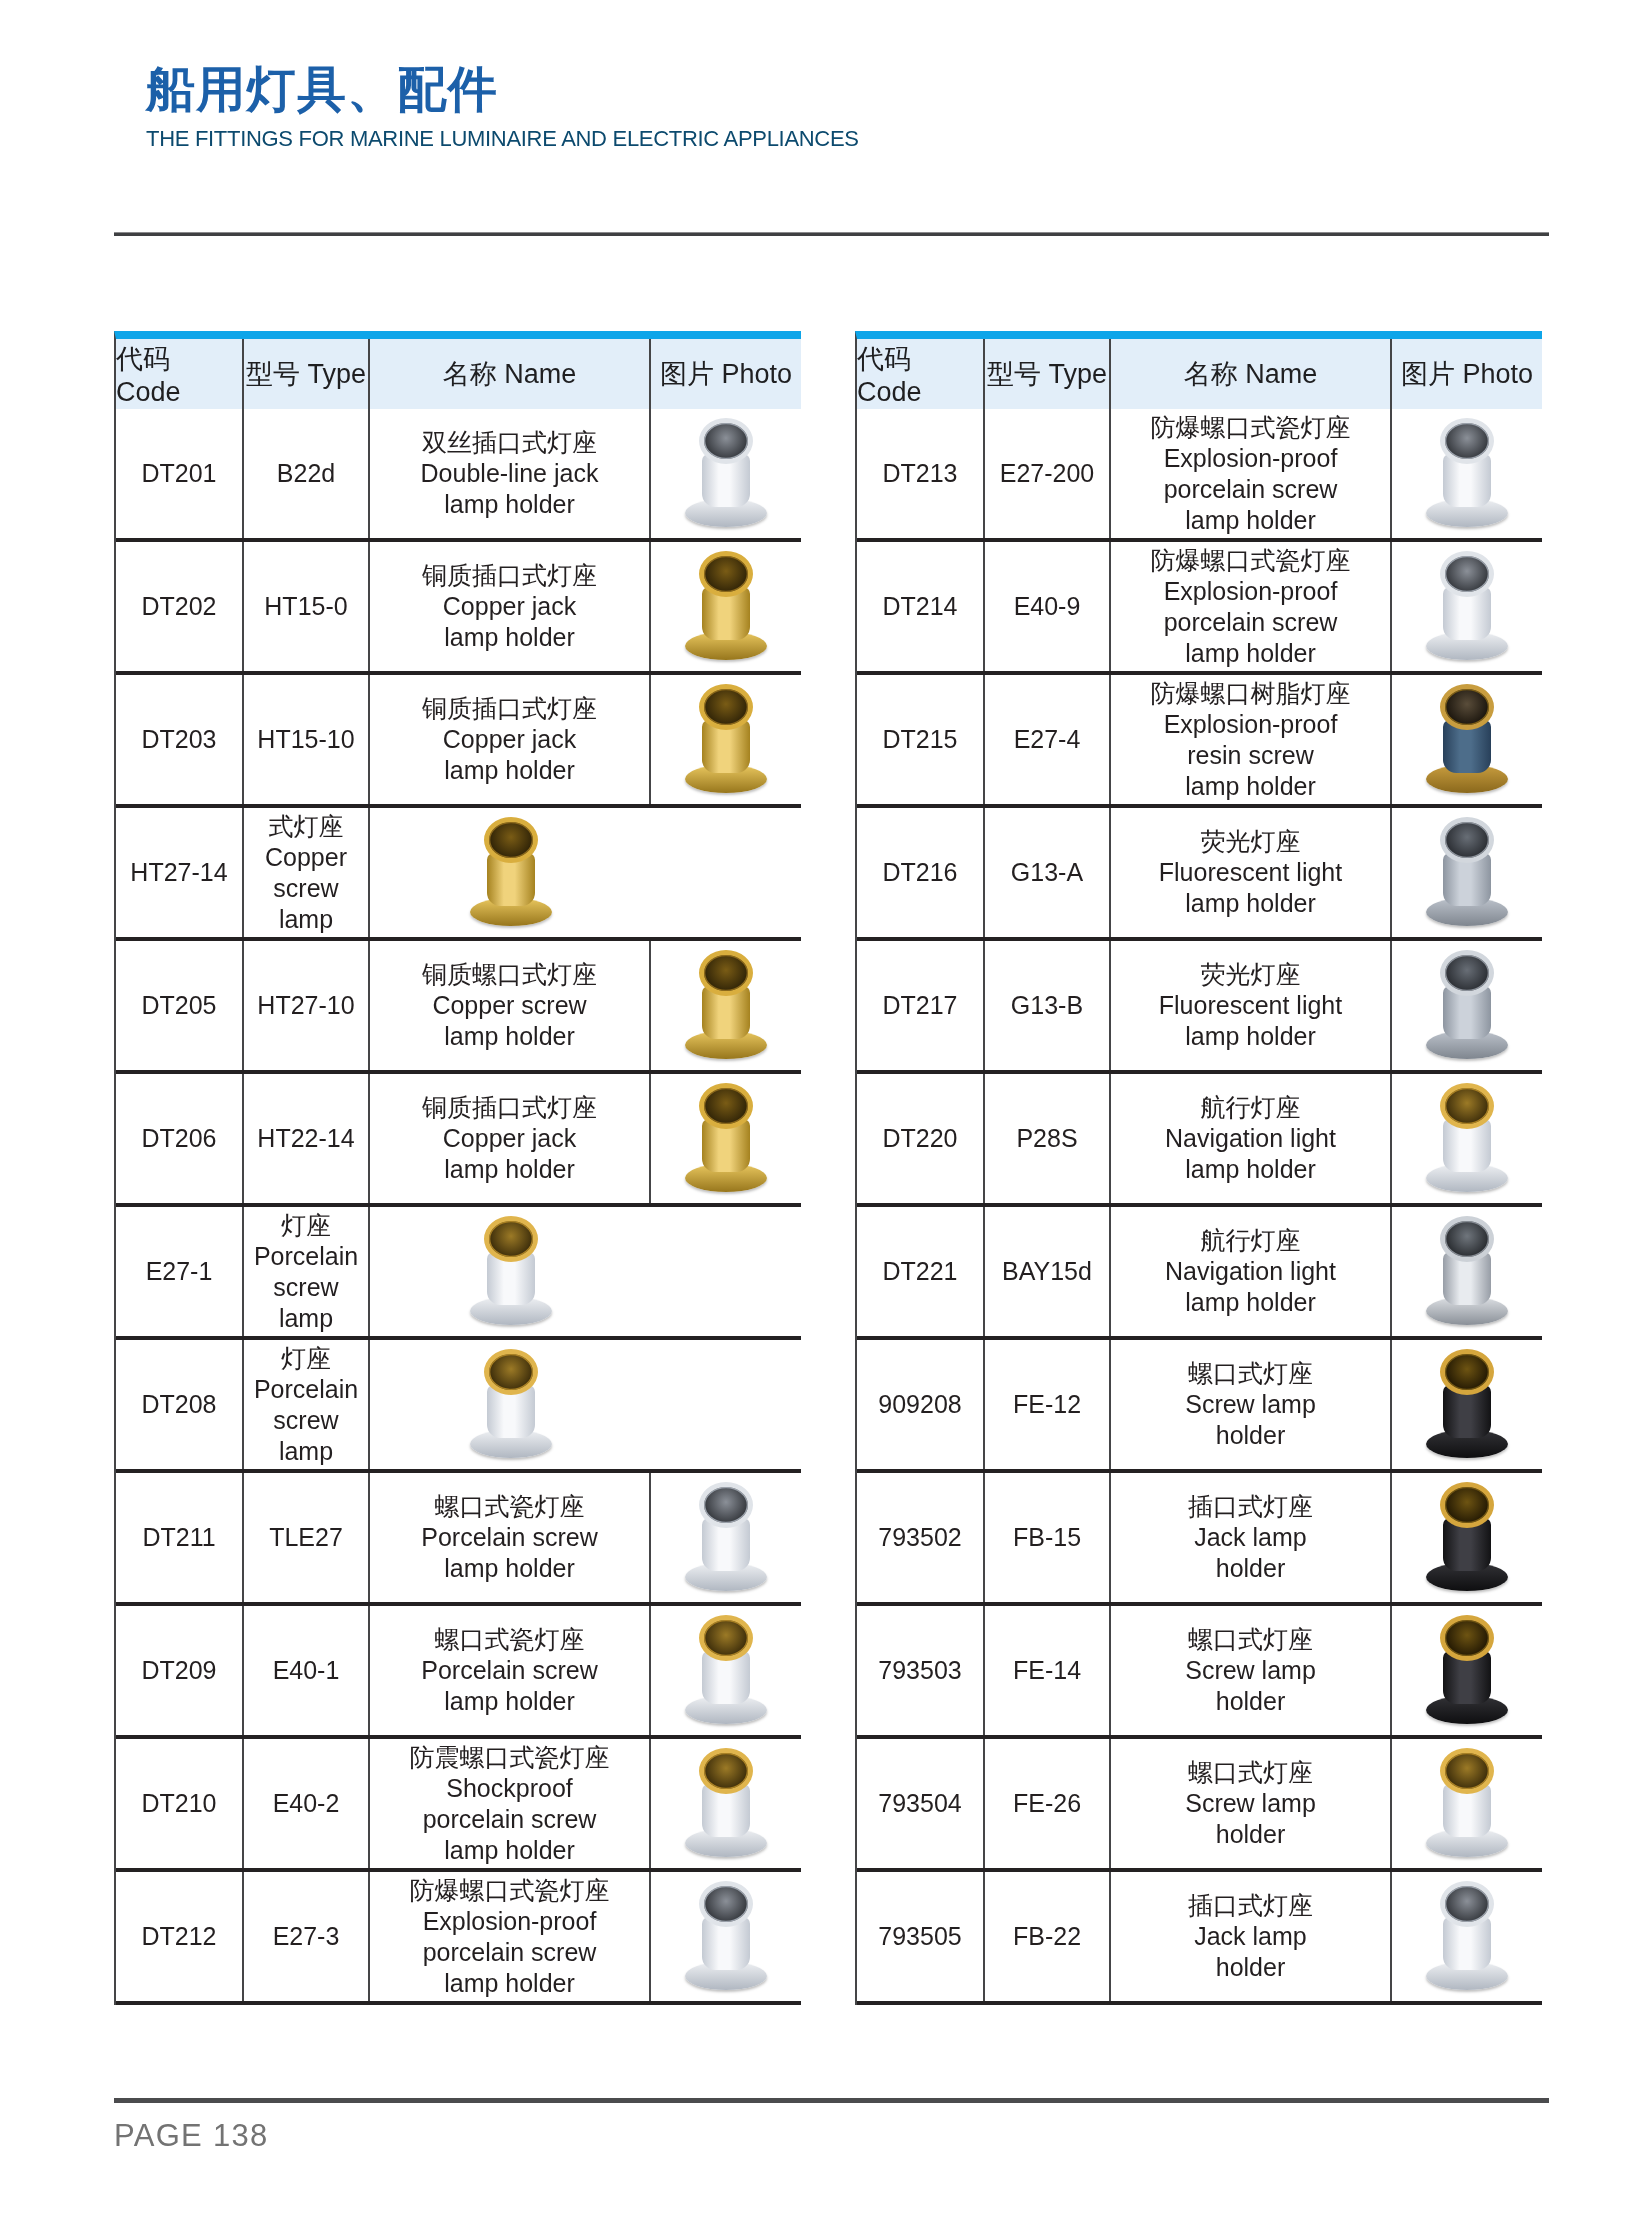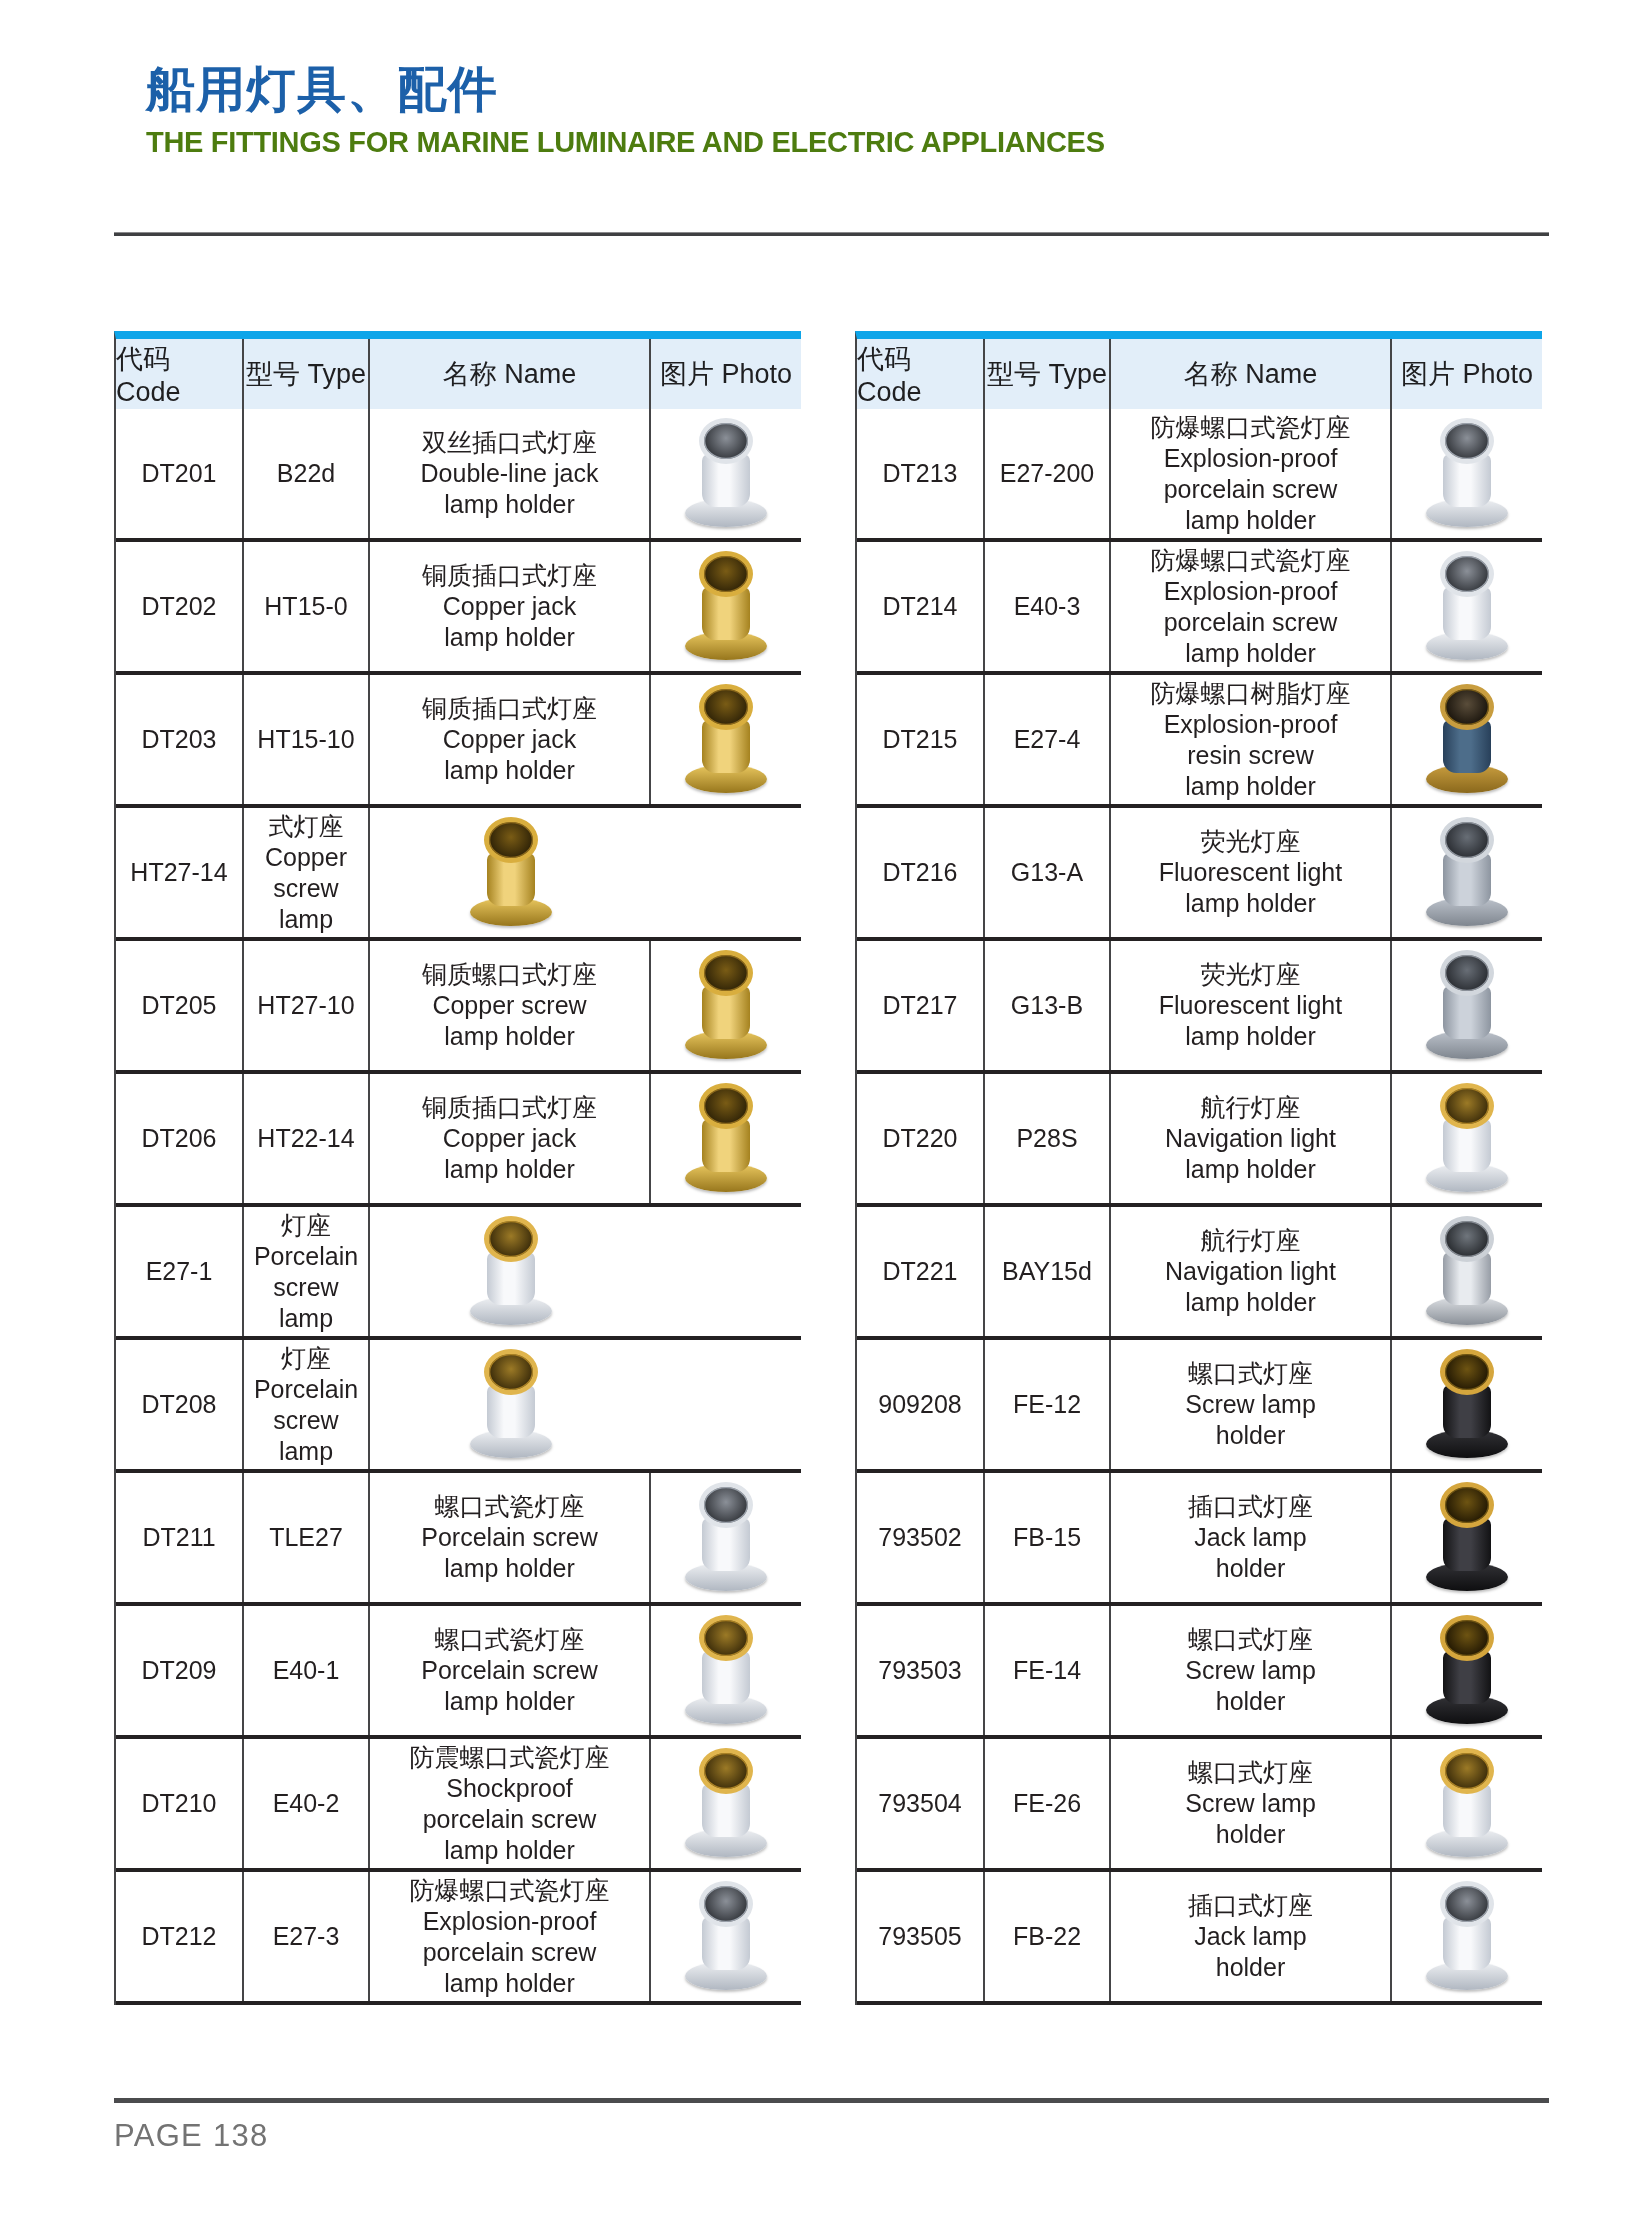--- a/index.html
+++ b/index.html
@@ -5,21 +5,21 @@
   html,body{margin:0;padding:0;}
   body{
     width:1650px;height:2239px;background:#ffffff;position:relative;overflow:hidden;
     font-family:"Liberation Sans","DejaVu Sans",sans-serif;color:#231f20;
   }
   .page{position:absolute;inset:0;}
 
   
   .hdr{position:absolute;left:114px;top:61px;width:1437px;margin-left:32px;}
   .hdr h1{margin:0;font-size:49px;line-height:1.15;font-weight:bold;color:#1c60a9;letter-spacing:1.3px;}
-  .hdr h2{margin:9.3px 0 0 0;font-size:29px;line-height:1.1;font-weight:bold;color:#4d7c0f;letter-spacing:-0.3px;}
+  .hdr h2{margin:9.3px 0 0 0;font-size:22px;line-height:1.1;font-weight:normal;color:#0c4a6e;letter-spacing:-0.3px;}
   .rule{position:absolute;left:114px;width:1435px;}
   .rule-top{top:232px;height:3.3px;background:#3f4042;border-top:0.7px solid #8a8a8c;}
   .rule-bottom{top:2098px;height:4.7px;background:#4b4c4e;}
   .page-label{position:absolute;left:114px;top:2118px;font-size:31px;color:#737373;letter-spacing:1.3px;}
 
   
   .table{position:absolute;top:331px;width:685px;border-top:8px solid #0ea5e9;border-left:2px solid #454547;}
   .table-left{left:114px;}
   .table-right{left:855px;}
   .thead{display:grid;grid-template-columns:128px 126px 281px 150px;height:70px;background:#e2eef9;}
@@ -312,21 +312,21 @@
 
               <span class="p-socket"></span>
               <span class="p-body"></span>
               <span class="p-flange"></span>
             </div>
           </div>
         </div>
 
         <div class="row">
           <div class="td c-code">DT214</div>
-          <div class="td c-type">E40-3</div>
+          <div class="td c-type">E40-9</div>
           <div class="td c-name">
             <div class="zh">防爆螺口式瓷灯座</div>
             <div class="en">Explosion-proof
 porcelain screw
 lamp holder</div>
           </div>
           <div class="td c-photo">
             <div class="photo" data-theme="porcelain">
 
               <span class="p-socket"></span>

